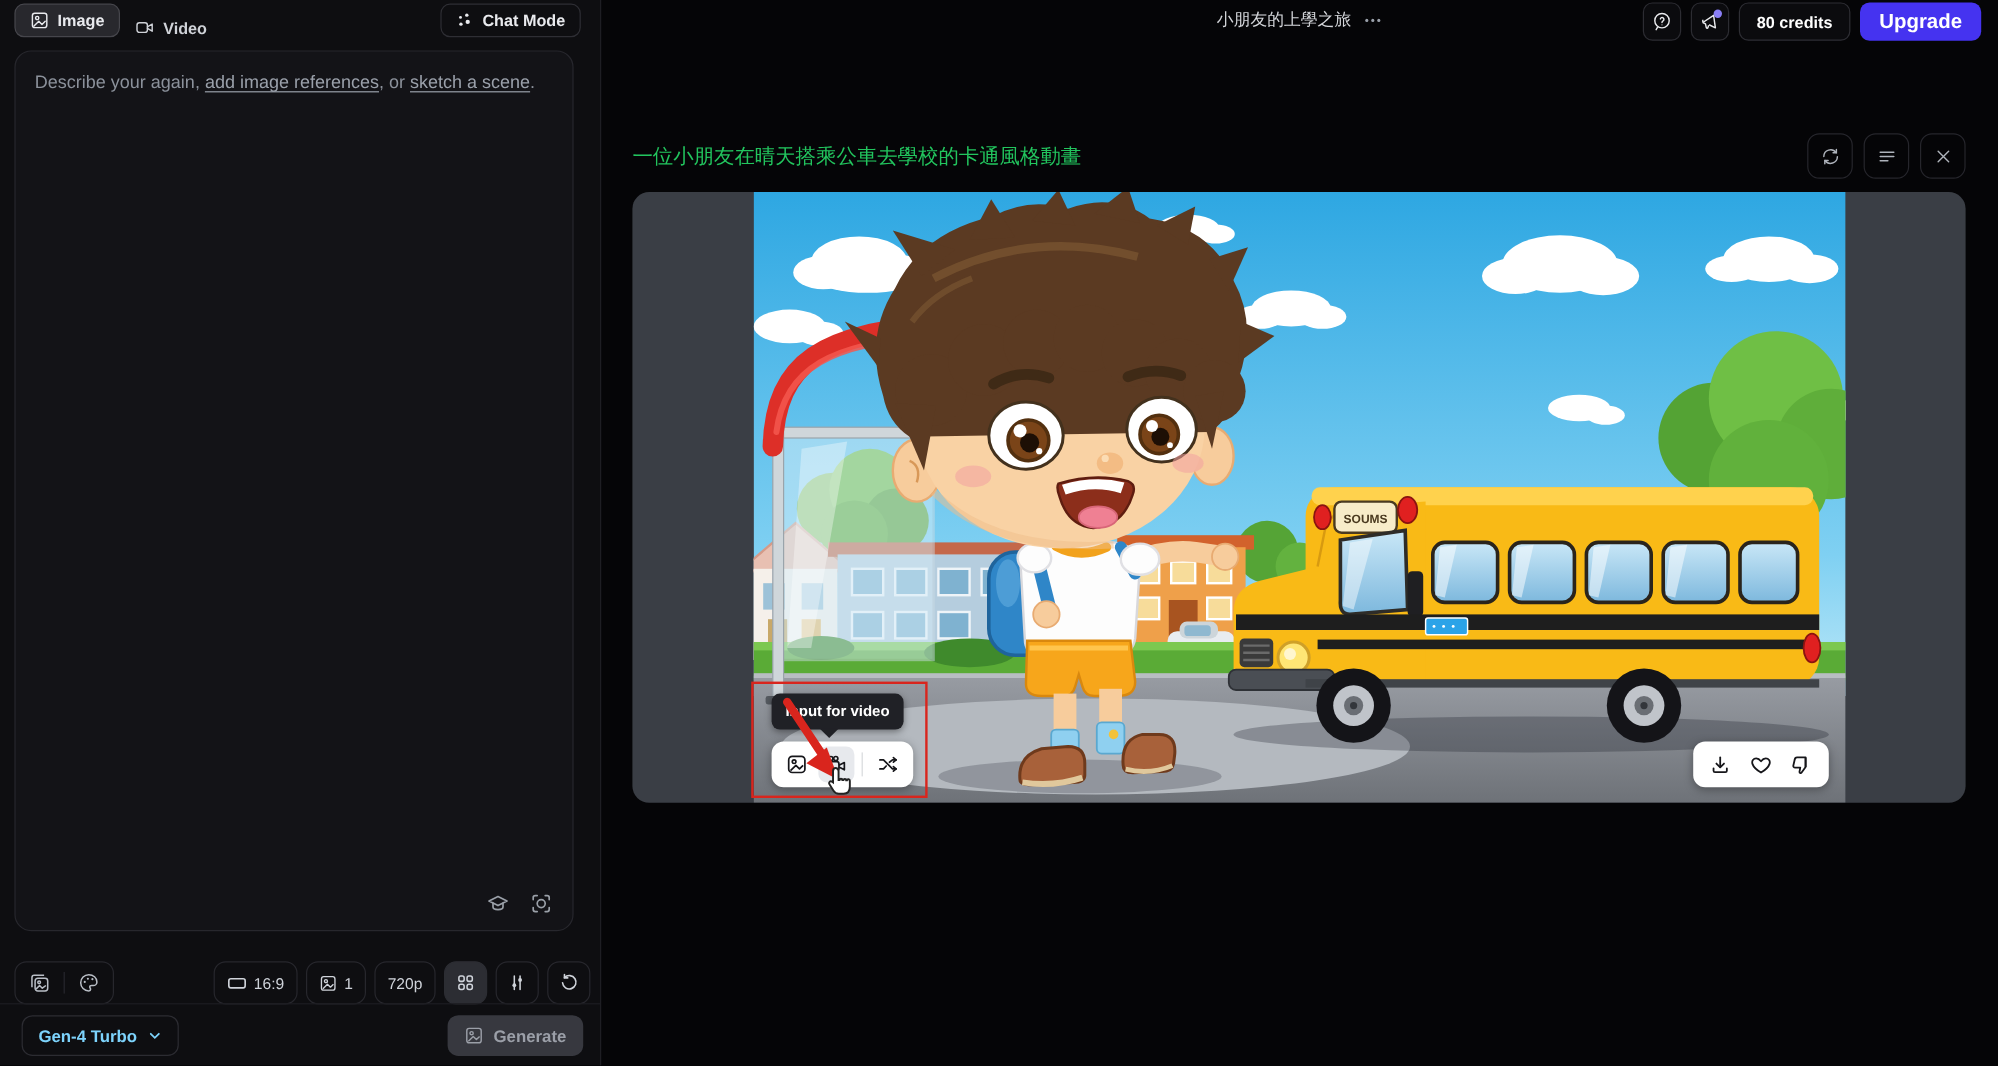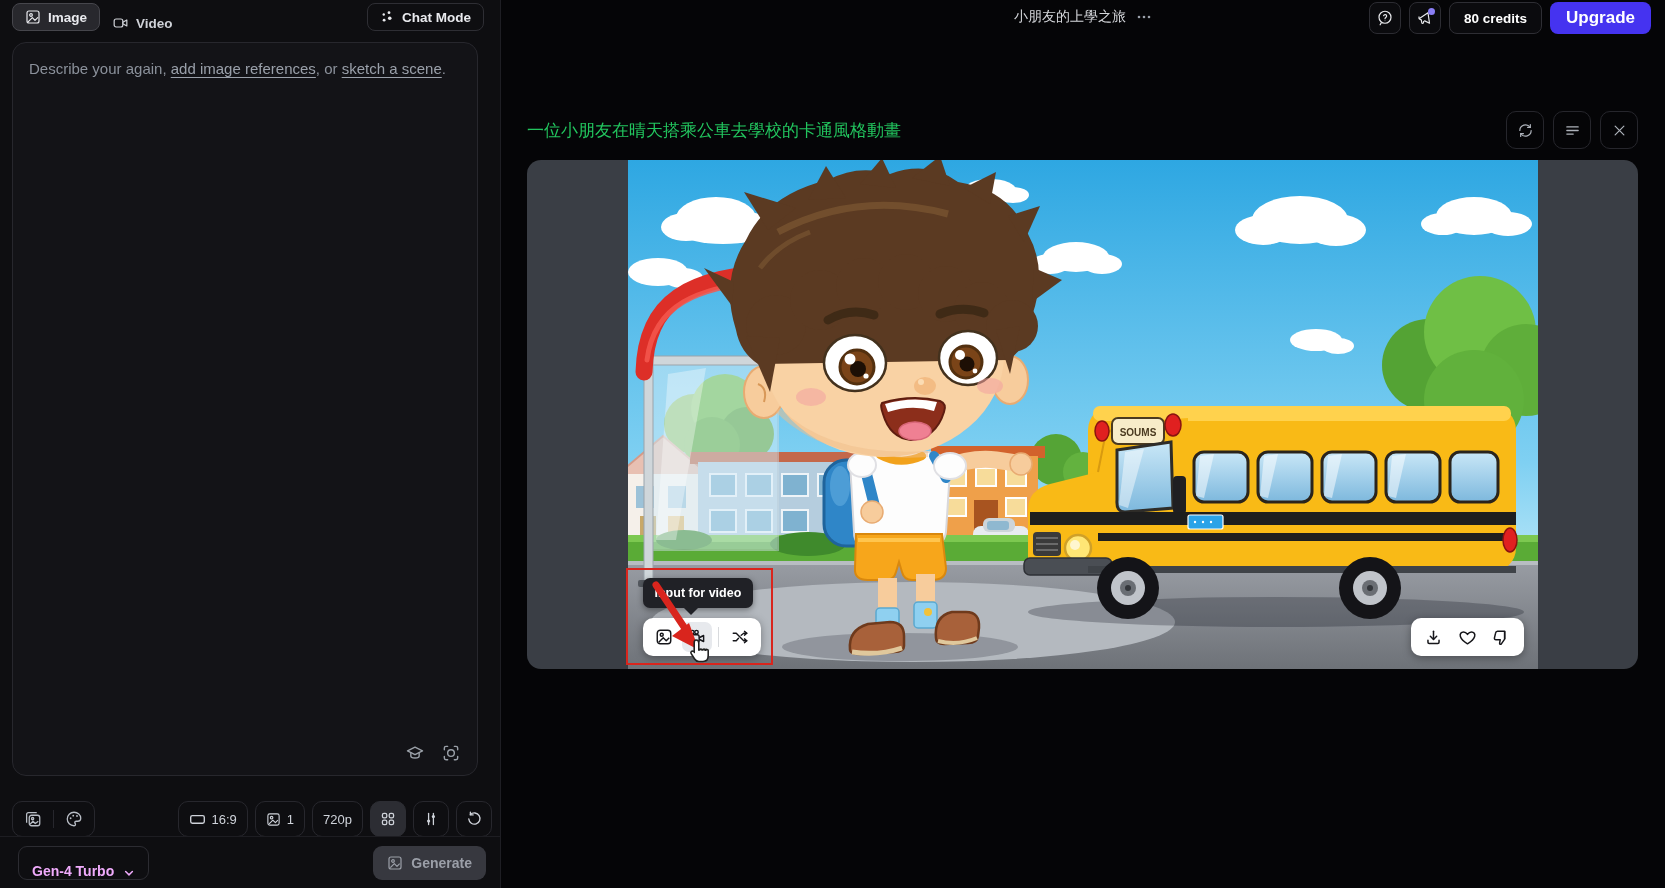--- a/index.html
+++ b/index.html
@@ -31,23 +31,23 @@
                  border-radius:10px; padding:0 11px; gap:11px; color:#b9bec6; }
   .media-group .sep { width:1px; height:18px; background:#27272d; }
   .gen-settings { display:flex; gap:7px; }
   .set-btn { display:flex; align-items:center; gap:6px; height:36px; padding:0 10px;
              border:1px solid #27272d; border-radius:10px; background:transparent;
              color:#cfd3da; font-size:13px; cursor:pointer; }
   .set-btn.icon-only { width:36px; justify-content:center; padding:0; }
   .set-btn.selected { background:#2c2d33; border-color:#2c2d33; }
 
   .panel-bottom { position:absolute; left:0; right:0; bottom:0; height:52px; border-top:1px solid #1d1d22; }
-  .model-select { position:absolute; left:18px; top:9px; height:34px; display:flex; align-items:flex-end;
+  .model-select { position:absolute; left:18px; top:9px; height:34px; display:flex; align-items:center;
                   gap:9px; padding:0 13px; border:1px solid #2c2c32; border-radius:9px;
-                  font-size:14px; font-weight:bold; color:#f0abfc; cursor:pointer; }
+                  font-size:14px; font-weight:bold; color:#7dd3fc; cursor:pointer; }
   .generate-btn { position:absolute; right:14px; top:9px; height:34px; display:flex; align-items:center;
                   gap:8px; padding:0 14px; background:#37383f; border-radius:9px;
                   font-size:14px; font-weight:bold; color:#9b9fa8; cursor:pointer; }
 
   
   .main { position:absolute; left:501px; top:0; width:1164px; height:888px; }
   .main-title-wrap { position:absolute; left:0; right:0; top:8px; display:flex;
                      justify-content:center; align-items:center; gap:10px; }
   .main-title { font-size:14px; color:#d4d6da; cursor:pointer; }
   .title-menu { color:#9aa0aa; cursor:pointer; display:flex; }

